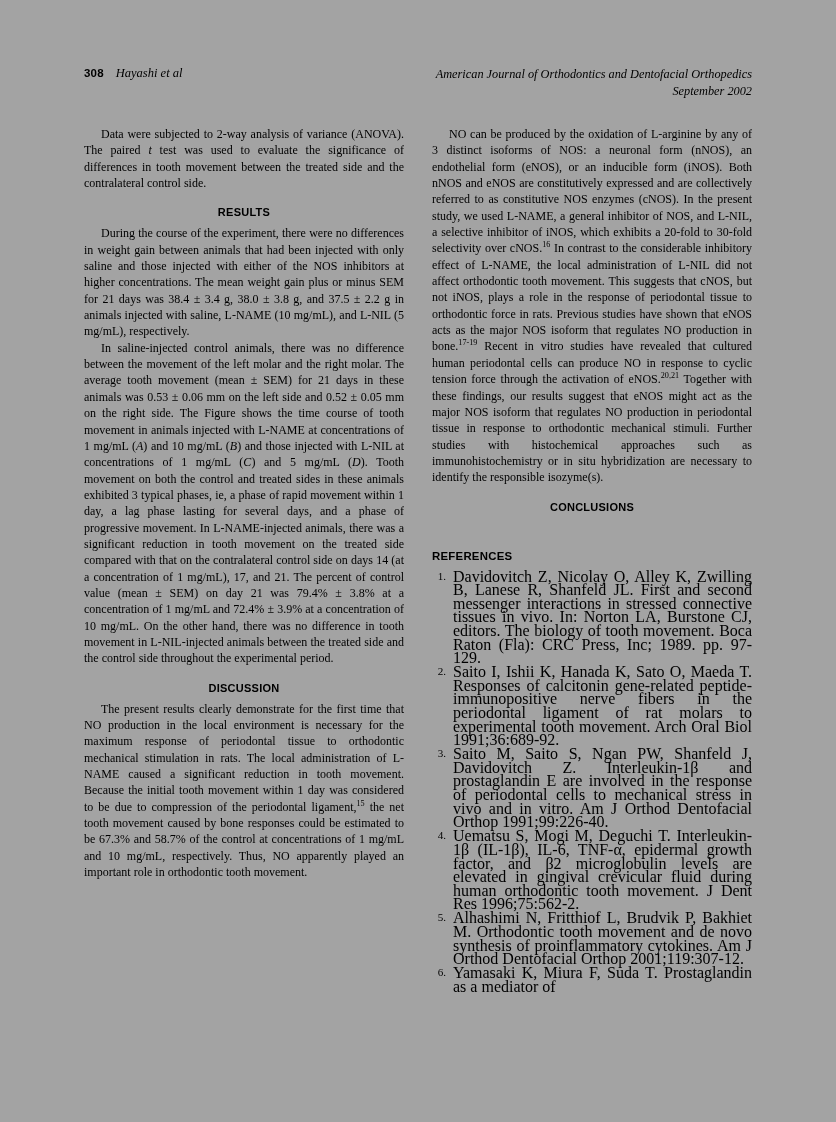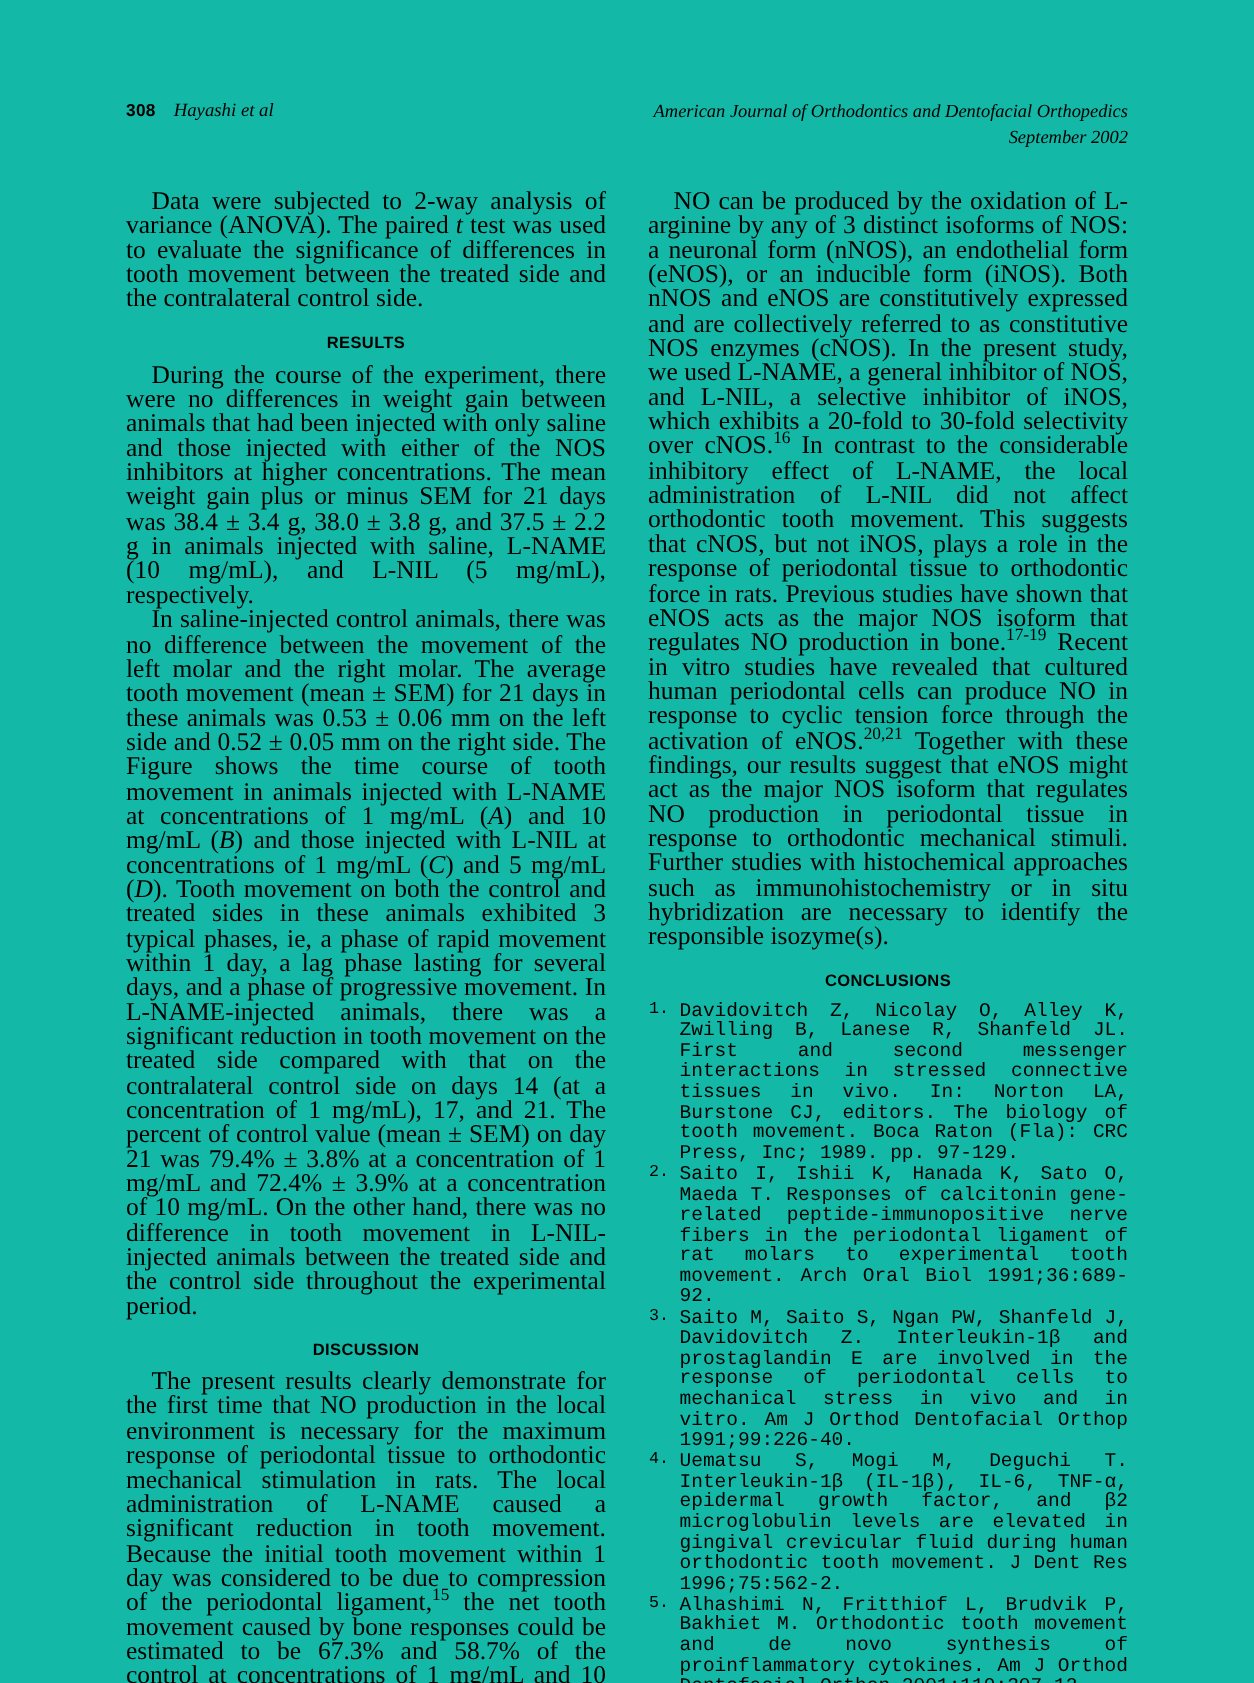--- a/index.html
+++ b/index.html
@@ -4,21 +4,21 @@
 <style>
   html, body {
     margin: 0;
     padding: 0;
     background: #ffffff;
   }
   .page {
     position: relative;
     width: 836px;
     height: 1122px;
-    background: #14b8a6;
+    background: #a3a3a3;
     overflow: hidden;
     font-family: "Liberation Serif", "DejaVu Serif", serif;
     color: #000000;
   }
 
   
   .runhead {
     position: absolute;
     left: 84px;
     top: 66px;
@@ -59,21 +59,21 @@
     width: 668px;
     display: flex;
     gap: 28px;
   }
   .col {
     width: 320px;
   }
 
   p.body {
     margin: 0;
-    font-size: 17px;
+    font-size: 12px;
     line-height: 16.35px;
     text-align: justify;
     text-indent: 17px;
     hyphens: none;
   }
 
   h2.section {
     font-family: "Liberation Sans", "DejaVu Sans", sans-serif;
     font-weight: bold;
     font-size: 11px;
@@ -101,24 +101,23 @@
     margin: 0;
     padding: 0;
     list-style: none;
     counter-reset: refnum;
   }
   ol.references li {
     position: relative;
     counter-increment: refnum;
     padding-left: 21px;
     margin-bottom: 0.5px;
-    font-size: 13px;
+    font-size: 16px;
     line-height: 13.6px;
     text-align: justify;
-    font-family: Liberation Mono, monospace;
   }
   ol.references li::before {
     content: counter(refnum) ".";
     position: absolute;
     left: 0;
     top: 0;
     width: 14px;
     text-align: right;
     font-size: 11.1px;
   }
@@ -154,20 +153,21 @@
 
       <p class="body">The present results clearly demonstrate for the first time that NO production in the local environment is necessary for the maximum response of periodontal tissue to orthodontic mechanical stimulation in rats. The local administration of L-NAME caused a significant reduction in tooth movement. Because the initial tooth movement within 1 day was considered to be due to compression of the periodontal ligament,<sup>15</sup> the net tooth movement caused by bone responses could be estimated to be 67.3% and 58.7% of the control at concentrations of 1 mg/mL and 10 mg/mL, respectively. Thus, NO apparently played an important role in orthodontic tooth movement.</p>
     </div>
 
     <div class="col">
       <p class="body">NO can be produced by the oxidation of L-arginine by any of 3 distinct isoforms of NOS: a neuronal form (nNOS), an endothelial form (eNOS), or an inducible form (iNOS). Both nNOS and eNOS are constitutively expressed and are collectively referred to as constitutive NOS enzymes (cNOS). In the present study, we used L-NAME, a general inhibitor of NOS, and L-NIL, a selective inhibitor of iNOS, which exhibits a 20-fold to 30-fold selectivity over cNOS.<sup>16</sup> In contrast to the considerable inhibitory effect of L-NAME, the local administration of L-NIL did not affect orthodontic tooth movement. This suggests that cNOS, but not iNOS, plays a role in the response of periodontal tissue to orthodontic force in rats. Previous studies have shown that eNOS acts as the major NOS isoform that regulates NO production in bone.<sup>17-19</sup> Recent in vitro studies have revealed that cultured human periodontal cells can produce NO in response to cyclic tension force through the activation of eNOS.<sup>20,21</sup> Together with these findings, our results suggest that eNOS might act as the major NOS isoform that regulates NO production in periodontal tissue in response to orthodontic mechanical stimuli. Further studies with histochemical approaches such as immunohistochemistry or in situ hybridization are necessary to identify the responsible isozyme(s).</p>
 
       <h2 class="section">CONCLUSIONS</h2>
 
 
+      <h2 class="refs-head">REFERENCES</h2>
 
       <ol class="references">
         <li>Davidovitch Z, Nicolay O, Alley K, Zwilling B, Lanese R, Shanfeld JL. First and second messenger interactions in stressed connective tissues in vivo. In: Norton LA, Burstone CJ, editors. The biology of tooth movement. Boca Raton (Fla): CRC Press, Inc; 1989. pp. 97-129.</li>
         <li>Saito I, Ishii K, Hanada K, Sato O, Maeda T. Responses of calcitonin gene-related peptide-immunopositive nerve fibers in the periodontal ligament of rat molars to experimental tooth movement. Arch Oral Biol 1991;36:689-92.</li>
         <li>Saito M, Saito S, Ngan PW, Shanfeld J, Davidovitch Z. Interleukin-1β and prostaglandin E are involved in the response of periodontal cells to mechanical stress in vivo and in vitro. Am J Orthod Dentofacial Orthop 1991;99:226-40.</li>
         <li>Uematsu S, Mogi M, Deguchi T. Interleukin-1β (IL-1β), IL-6, TNF-α, epidermal growth factor, and β2 microglobulin levels are elevated in gingival crevicular fluid during human orthodontic tooth movement. J Dent Res 1996;75:562-2.</li>
         <li>Alhashimi N, Fritthiof L, Brudvik P, Bakhiet M. Orthodontic tooth movement and de novo synthesis of proinflammatory cytokines. Am J Orthod Dentofacial Orthop 2001;119:307-12.</li>
         <li>Yamasaki K, Miura F, Suda T. Prostaglandin as a mediator of</li>
       </ol>
     </div>

